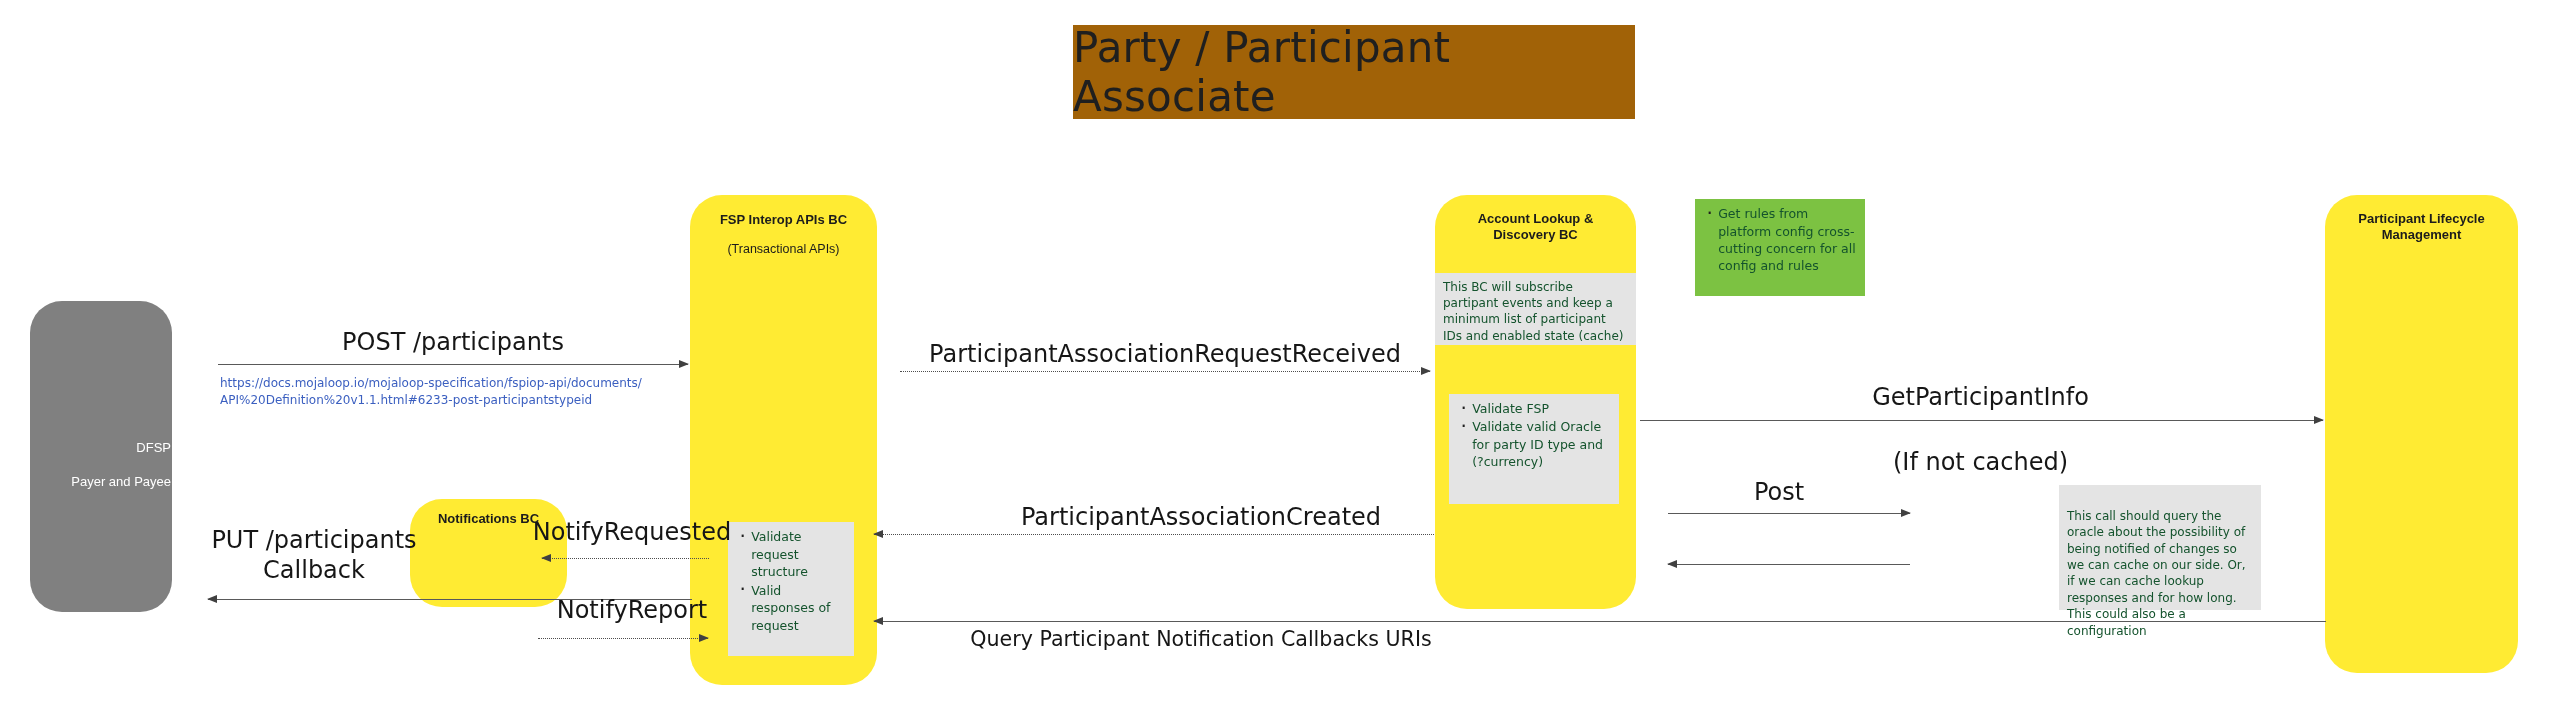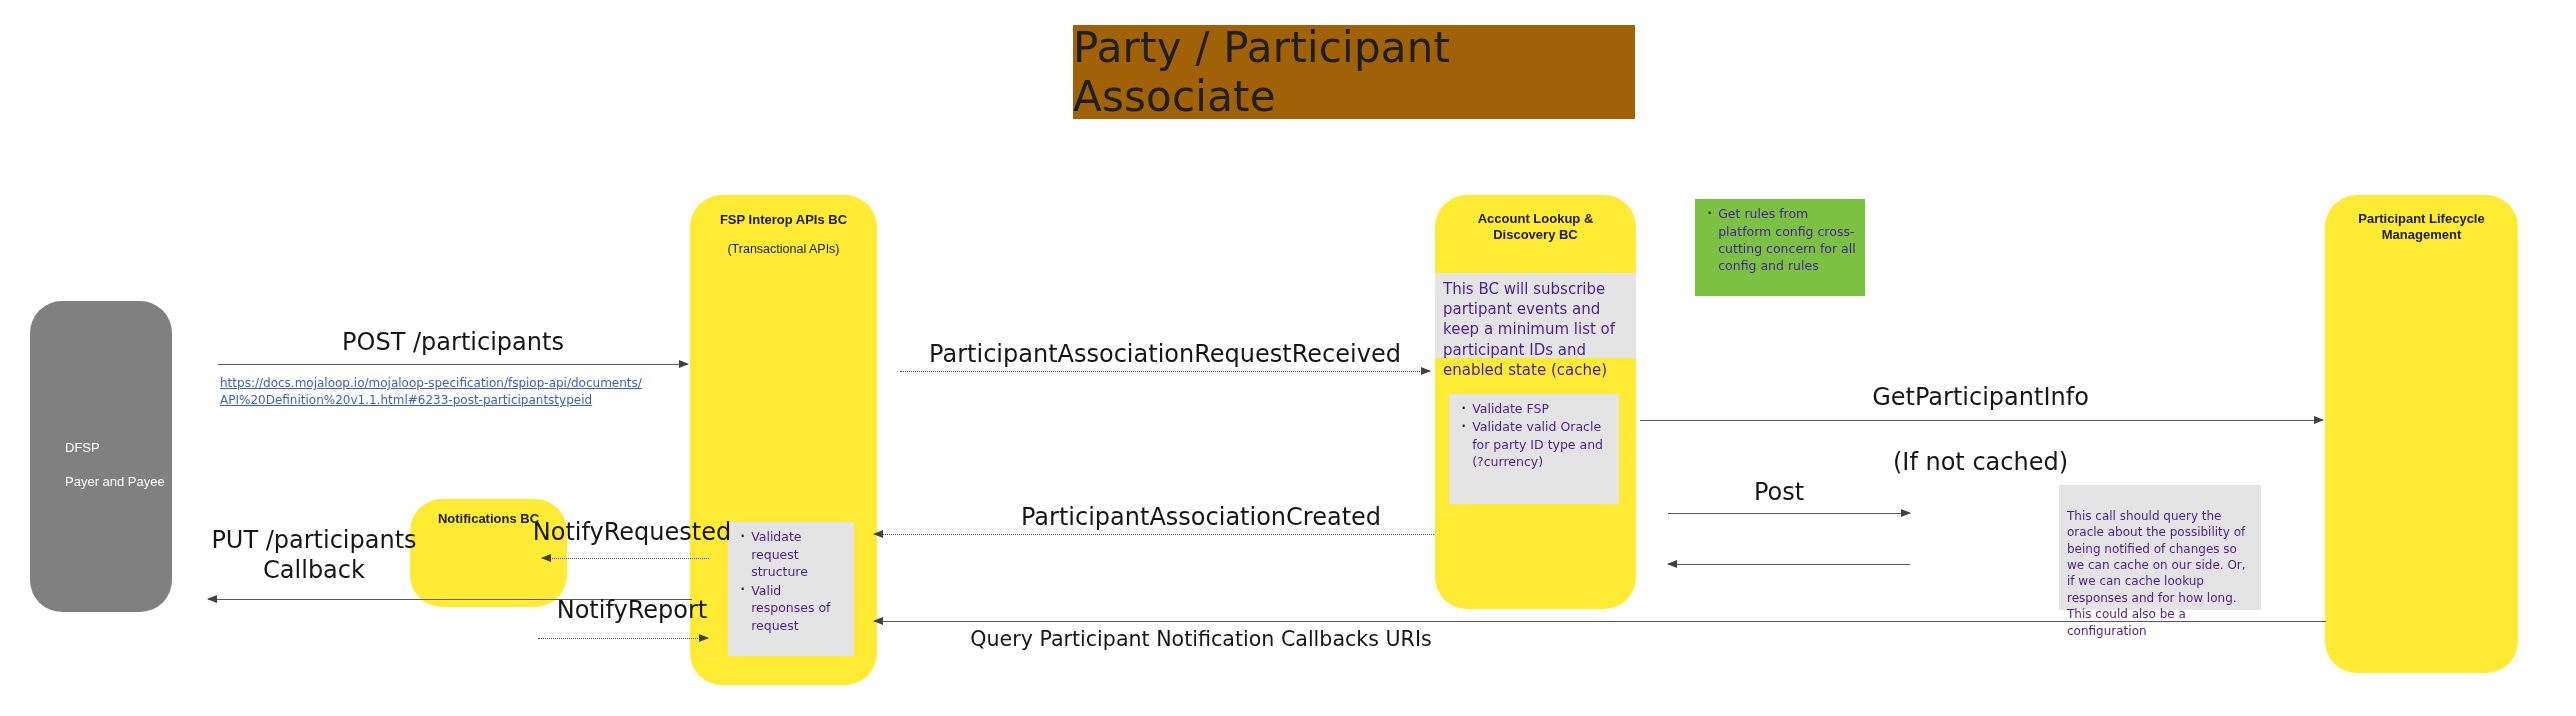--- a/index.html
+++ b/index.html
@@ -26,27 +26,27 @@
   .lifeline.grey{background:#808080;}
   .ll-title{
     position:absolute;left:0;right:0;text-align:center;
     font-size:13px;font-weight:bold;line-height:1.25;color:#1c1c1c;
   }
   .ll-sub{
     position:absolute;left:0;right:0;text-align:center;
     font-size:12.5px;font-weight:normal;line-height:1.25;color:#1c1c1c;
   }
   .grey-label{
-    position:absolute;left:0;right:1px;text-align:left;
-    font-size:13px;color:#ffffff;line-height:1.3;margin-left:35px;
+    position:absolute;left:0;right:1px;text-align:right;
+    font-size:13px;color:#ffffff;line-height:1.3;
   }
 
   
   .note{
-    position:absolute;background:#e4e4e4;color:#4c1d95;
+    position:absolute;background:#e4e4e4;color:#14532d;
     font-family:"DejaVu Sans", sans-serif;
     font-size:13px;line-height:1.40;padding:6.3px 8px;box-sizing:border-box;
   }
   .note.green{background:#7cc242;}
   .note ul{margin:0;padding:0;list-style:none;}
   .note li{position:relative;padding-left:15.2px;margin:0 0 0.9px 0;}
   .note li:before{
     content:"\00b7";position:absolute;left:3.6px;top:-2.7px;
     font-size:20px;line-height:1;color:#1f1f1f;
   }
@@ -73,21 +73,20 @@
     font-family:"DejaVu Sans", sans-serif;
     color:#161616;white-space:nowrap;
   }
 
   .lbl-lg{font-size:24px;}
 
   .link-text{
     position:absolute;
     font-family:"DejaVu Sans", sans-serif;
     font-size:12px;line-height:1.45;color:#3b5fc0;
-    text-decoration:underline;
   }
 </style>
 </head>
 <body>
 
 <div id="canvas">
 
   <div class="title-box">
     <span class="title-text">Party / Participant Associate</span>
   </div>
@@ -108,21 +107,21 @@
 
   <div class="lifeline yellow" style="left:1435px;top:195px;width:201px;height:414px;">
     <div class="ll-title" style="top:16px;padding:0 20px;">Account Lookup &amp; Discovery BC</div>
   </div>
 
   <div class="lifeline yellow" style="left:2325px;top:195px;width:193px;height:478px;">
     <div class="ll-title" style="top:16px;padding:0 10.8px;">Participant Lifecycle Management</div>
   </div>
 
 
-  <div class="note" style="left:1435px;top:273px;width:201px;height:85px;font-size:15px;line-height:1.34;">
+  <div class="note" style="left:1435px;top:273px;width:201px;height:72px;font-size:12px;line-height:1.34;">
     <p>This BC will subscribe partipant events and keep a minimum list of participant IDs and enabled state (cache)</p>
   </div>
 
   <div class="note green" style="left:1695px;top:199px;width:170px;height:97px;font-size:12.5px;line-height:1.38;">
     <ul>
       <li>Get rules from platform config cross-cutting concern for all config and rules</li>
     </ul>
   </div>
 
   <div class="note" style="left:1449px;top:394px;width:170px;height:110px;font-size:12.5px;line-height:1.38;">

